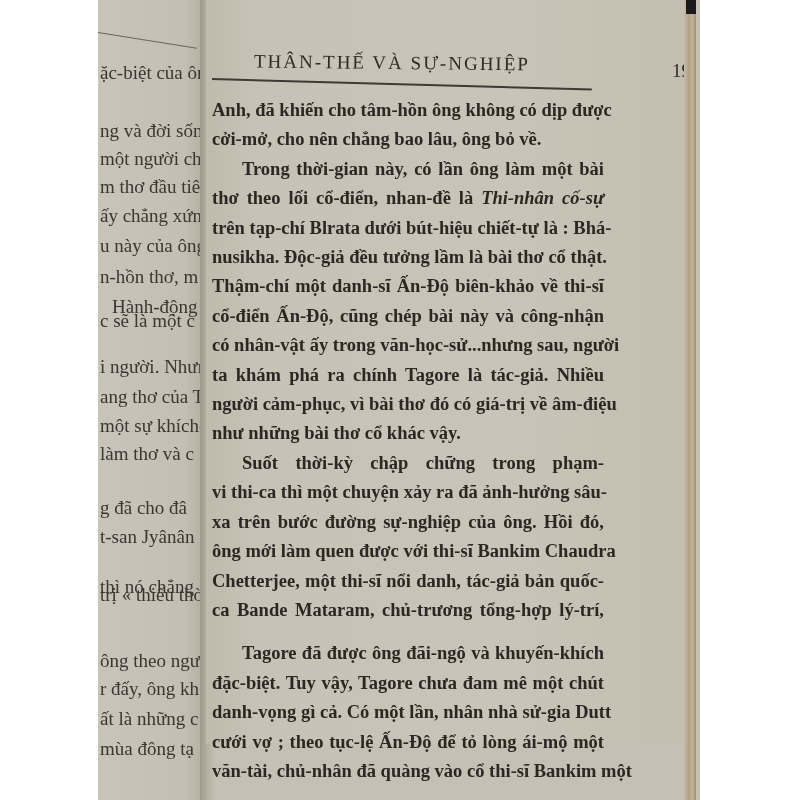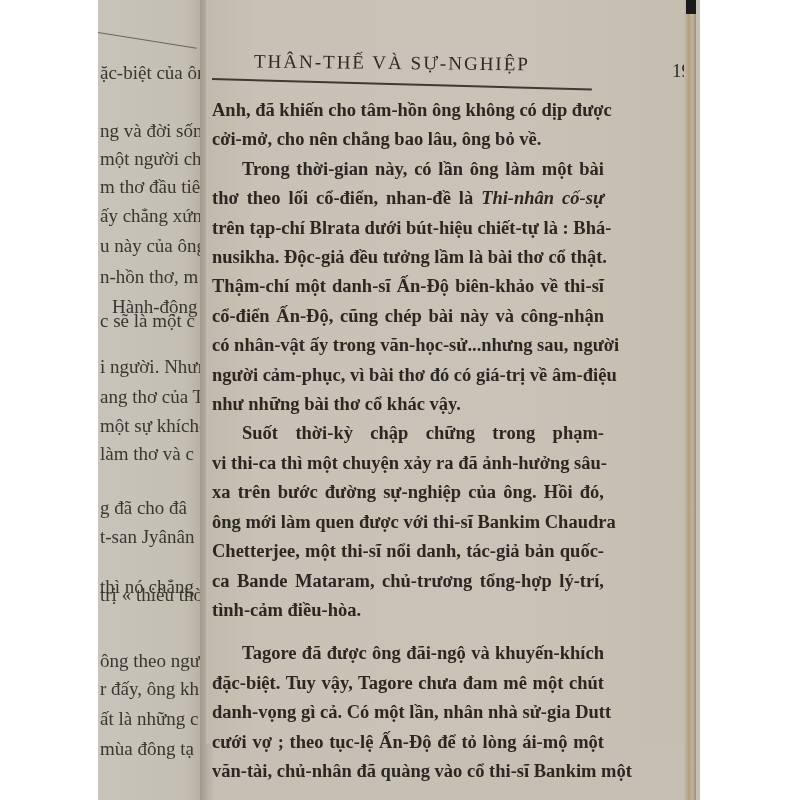--- a/index.html
+++ b/index.html
@@ -69,29 +69,29 @@
     <div class="body-text" id="body-text">
         <span class="line">Anh, đã khiến cho tâm-hồn ông không có dịp được</span>
         <span class="line last">cởi-mở, cho nên chẳng bao lâu, ông bỏ về.</span>
         <span class="line indent">Trong thời-gian này, có lần ông làm một bài</span>
         <span class="line">thơ theo lối cổ-điển, nhan-đề là <i>Thi-nhân cố-sự</i></span>
         <span class="line">trên tạp-chí Blrata dưới bút-hiệu chiết-tự là : Bhá-</span>
         <span class="line">nusikha. Độc-giả đều tưởng lầm là bài thơ cổ thật.</span>
         <span class="line">Thậm-chí một danh-sĩ Ấn-Độ biên-khảo về thi-sĩ</span>
         <span class="line">cổ-điển Ấn-Độ, cũng chép bài này và công-nhận</span>
         <span class="line">có nhân-vật ấy trong văn-học-sử...nhưng sau, người</span>
+        <span class="line">ta khám phá ra chính Tagore là tác-giả. Nhiều</span>
         <span class="line">người cảm-phục, vì bài thơ đó có giá-trị về âm-điệu</span>
         <span class="line last">như những bài thơ cổ khác vậy.</span>
         <span class="line indent">Suốt thời-kỳ chập chững trong phạm-</span>
         <span class="line">vi thi-ca thì một chuyện xảy ra đã ảnh-hưởng sâu-</span>
         <span class="line">xa trên bước đường sự-nghiệp của ông. Hồi đó,</span>
         <span class="line">ông mới làm quen được với thi-sĩ Bankim Chaudra</span>
         <span class="line">Chetterjee, một thi-sĩ nổi danh, tác-giả bản quốc-</span>
         <span class="line">ca Bande Mataram, chủ-trương tổng-hợp lý-trí,</span>
-        <span class="line last">tình-cảm điều-hòa.</span>
         <div class="gap"></div>
         <span class="line indent">Tagore đã được ông đãi-ngộ và khuyến-khích</span>
         <span class="line">đặc-biệt. Tuy vậy, Tagore chưa đam mê một chút</span>
         <span class="line">danh-vọng gì cả. Có một lần, nhân nhà sử-gia Dutt</span>
         <span class="line">cưới vợ ; theo tục-lệ Ấn-Độ để tỏ lòng ái-mộ một</span>
         <span class="line last">văn-tài, chủ-nhân đã quàng vào cổ thi-sĩ Bankim một</span>
       </div>
     <div class="page-edge"></div>
     <div class="edge-dark"></div>
   </div>

